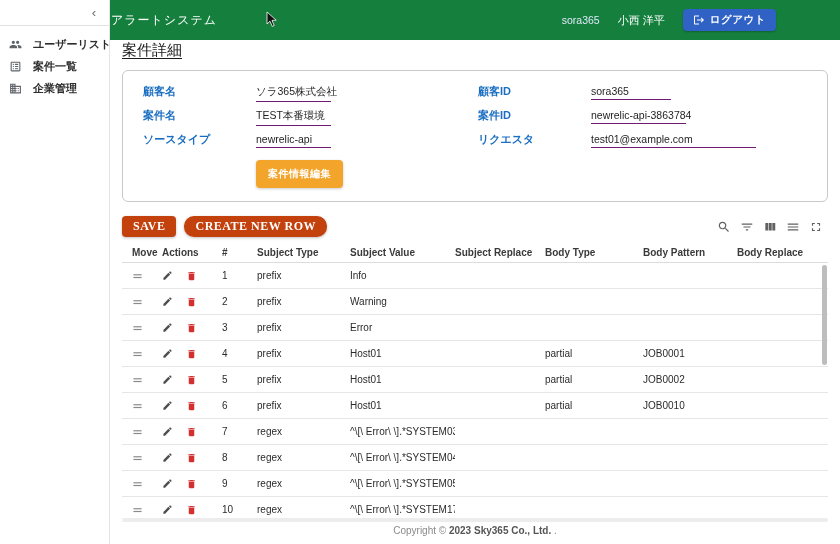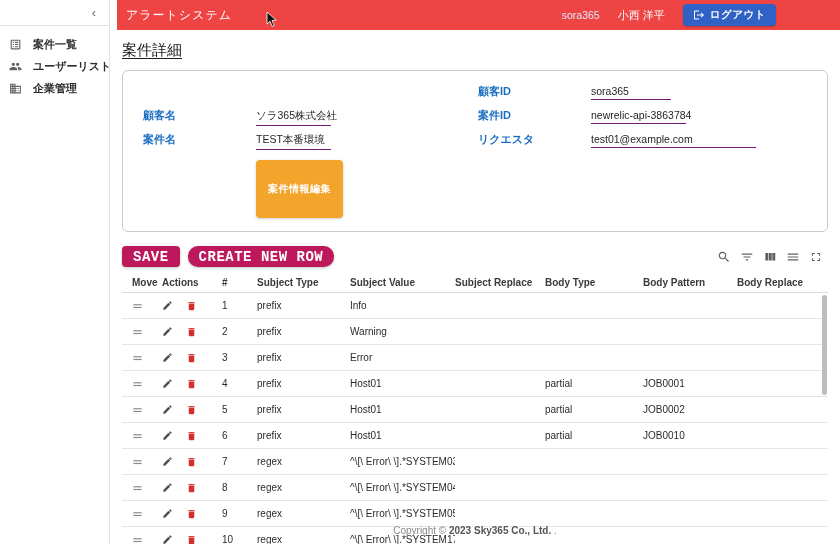--- a/index.html
+++ b/index.html
@@ -15,22 +15,22 @@
   .sidebar-header { height:26px; border-bottom:1px solid #e2e2e2;
     display:flex; align-items:center; justify-content:flex-end; padding-right:13px; }
   .collapse-btn { color:#6b6b6b; font-size:13px; line-height:1; cursor:pointer; }
   .sidebar-items { padding-top:7px; }
   .sidebar-item { display:flex; align-items:center; gap:11px; height:22px;
     padding-left:9px; cursor:pointer; }
   .sidebar-item svg { width:13px; height:13px; fill:#5f6368; flex:0 0 auto; }
   .sidebar-item .lbl { font-size:11px; font-weight:bold; color:#2d2d2d; white-space:nowrap; }
 
   
-  .appbar { position:absolute; left:117px; right:0; top:0; height:30px;
-    background:#ef4444; display:flex; align-items:center; z-index:2; color:#fff; }
+  .appbar { position:absolute; left:102px; right:0; top:0; height:40px;
+    background:#15803d; display:flex; align-items:center; z-index:2; color:#fff; }
   .appbar-title { font-size:12px; letter-spacing:1px; margin-left:9px; }
   .appbar-right { margin-left:auto; display:flex; align-items:center; gap:18px; margin-right:64px; }
   .account-id { font-size:10.5px; color:#dfe8fb; }
   .user-name { font-size:11px; color:#fff; }
   .logout-btn { display:flex; align-items:center; gap:5px; background:#2f62c4;
     border:none; color:#fff; font-family:inherit; font-size:10.5px; font-weight:bold;
     letter-spacing:.5px; height:20px; padding:11px 10px; border-radius:4px; cursor:pointer;
     box-shadow:0 1px 2px rgba(0,0,0,.25); }
   .logout-btn svg { width:12px; height:12px; fill:#fff; }
 
@@ -46,26 +46,26 @@
   .detail-col { display:flex; flex-direction:column; gap:10px; }
   .detail-col.left { width:355px; padding-left:20px; }
   .detail-col.right { padding-left:0; }
   .field-row { display:flex; align-items:baseline; height:14px; }
   .field-label { width:113px; flex:0 0 113px; font-size:11px; font-weight:bold; color:#1a6ec0; }
   .field-value { font-size:10.5px; color:#1f1f1f; border-bottom:1px solid #701a75;
     padding-bottom:2px; white-space:nowrap; cursor:text; }
   .w75 { width:75px; } .w80 { width:80px; } .w95 { width:95px; } .w165 { width:165px; }
   .edit-btn { margin:14px 0 3px 133px; background:#f3a42b; border:none; color:#fff;
     font-family:inherit; font-size:10px; font-weight:bold; letter-spacing:.5px;
-    padding:22px 12px; border-radius:4px; cursor:pointer; box-shadow:0 1px 3px rgba(0,0,0,.2); }
+    padding:7px 12px; border-radius:4px; cursor:pointer; box-shadow:0 1px 3px rgba(0,0,0,.2); }
 
   
   .grid-toolbar { margin:14px 12px 6px 12px; display:flex; align-items:center; }
-  .btn-purple { background:#be185d; border:none; color:#fff; font-family:Liberation Mono, monospace;
-    font-size:14px; font-weight:bold; letter-spacing:.5px; height:21px; padding:0 11px;
+  .btn-purple { background:#c2410c; border:none; color:#fff; font-family:Liberation Serif, serif;
+    font-size:12px; font-weight:bold; letter-spacing:.5px; height:21px; padding:0 11px;
     border-radius:4px; cursor:pointer; box-shadow:0 1px 3px rgba(0,0,0,.25); }
   .btn-purple + .btn-purple { margin-left:8px;border-radius:10px; }
   .toolbar-icons { margin-left:auto; display:flex; align-items:center; gap:9px; padding-right:5px; }
   .tool-icon { width:14px; height:14px; fill:#616161; cursor:pointer; }
 
   
   .data-table { position:relative; margin:0 12px 0 12px; }
   .grid-row { display:grid; grid-template-columns:30px 60px 35px 93px 105px 90px 98px 94px 1fr;
     padding-left:10px; align-items:center; }
   .table-header { height:20px; border-bottom:1px solid #dcdcdc; }
@@ -93,29 +93,29 @@
 </head>
 <body>
 
 <nav class="sidebar">
   <div class="sidebar-header">
     <span class="collapse-btn">‹</span>
   </div>
   <div class="sidebar-items">
     <div class="sidebar-item">
       <svg viewBox="0 0 24 24">
-          <path d="M13 7h-2v2h2V7zm0 4h-2v2h2v-2zm4-4h-6v2h6V7zm0 4h-6v2h6v-2zM19 3H5c-1.1 0-2 .9-2 2v14c0 1.1.9 2 2 2h14c1.1 0 2-.9 2-2V5c0-1.1-.9-2-2-2zm0 16H5V5h14v14zM9 7H7v2h2V7zm0 4H7v2h2v-2zm0 4H7v2h2v-2zm8 0h-6v2h6v-2z"></path>
-        </svg>
-      <span class="lbl">案件一覧</span>
+          <path d="M16 11c1.66 0 2.99-1.34 2.99-3S17.66 5 16 5s-3 1.34-3 3 1.34 3 3 3zm-8 0c1.66 0 2.99-1.34 2.99-3S9.66 5 8 5 5 6.34 5 8s1.34 3 3 3zm0 2c-2.33 0-7 1.17-7 3.5V19h14v-2.5C15 14.17 10.33 13 8 13zm8 0c-.29 0-.62.02-.97.05 1.16.84 1.97 1.97 1.97 3.45V19h6v-2.5c0-2.33-4.67-3.5-7-3.5z"></path>
+        </svg>
+      <span class="lbl">ユーザーリスト</span>
     </div>
     <div class="sidebar-item">
       <svg viewBox="0 0 24 24">
-          <path d="M16 11c1.66 0 2.99-1.34 2.99-3S17.66 5 16 5s-3 1.34-3 3 1.34 3 3 3zm-8 0c1.66 0 2.99-1.34 2.99-3S9.66 5 8 5 5 6.34 5 8s1.34 3 3 3zm0 2c-2.33 0-7 1.17-7 3.5V19h14v-2.5C15 14.17 10.33 13 8 13zm8 0c-.29 0-.62.02-.97.05 1.16.84 1.97 1.97 1.97 3.45V19h6v-2.5c0-2.33-4.67-3.5-7-3.5z"></path>
-        </svg>
-      <span class="lbl">ユーザーリスト</span>
+          <path d="M13 7h-2v2h2V7zm0 4h-2v2h2v-2zm4-4h-6v2h6V7zm0 4h-6v2h6v-2zM19 3H5c-1.1 0-2 .9-2 2v14c0 1.1.9 2 2 2h14c1.1 0 2-.9 2-2V5c0-1.1-.9-2-2-2zm0 16H5V5h14v14zM9 7H7v2h2V7zm0 4H7v2h2v-2zm0 4H7v2h2v-2zm8 0h-6v2h6v-2z"></path>
+        </svg>
+      <span class="lbl">案件一覧</span>
     </div>
     <div class="sidebar-item">
       <svg viewBox="0 0 24 24">
           <path d="M12 7V3H2v18h20V7H12zM6 19H4v-2h2v2zm0-4H4v-2h2v2zm0-4H4V9h2v2zm0-4H4V5h2v2zm4 12H8v-2h2v2zm0-4H8v-2h2v2zm0-4H8V9h2v2zm0-4H8V5h2v2zm10 12h-8v-2h2v-2h-2v-2h2v-2h-2V9h8v10zm-2-8h-2v2h2v-2zm0 4h-2v2h2v-2z"></path>
         </svg>
       <span class="lbl">企業管理</span>
     </div>
   </div>
 </nav>
 
@@ -145,20 +145,24 @@
   <section class="detail-card">
     <div class="detail-grid">
       <div class="detail-col left">
         <div class="field-row">
           <span class="field-label">顧客名</span>
           <span class="field-value w75">ソラ365株式会社</span>
         </div>
         <div class="field-row">
           <span class="field-label">案件名</span>
           <span class="field-value w75">TEST本番環境</span>
+        </div>
+        <div class="field-row">
+          <span class="field-label">ソースタイプ</span>
+          <span class="field-value w75">newrelic-api</span>
         </div>
       </div>
       <div class="detail-col right">
         <div class="field-row">
           <span class="field-label">顧客ID</span>
           <span class="field-value w80">sora365</span>
         </div>
         <div class="field-row">
           <span class="field-label">案件ID</span>
           <span class="field-value w95">newrelic-api-3863784</span>

